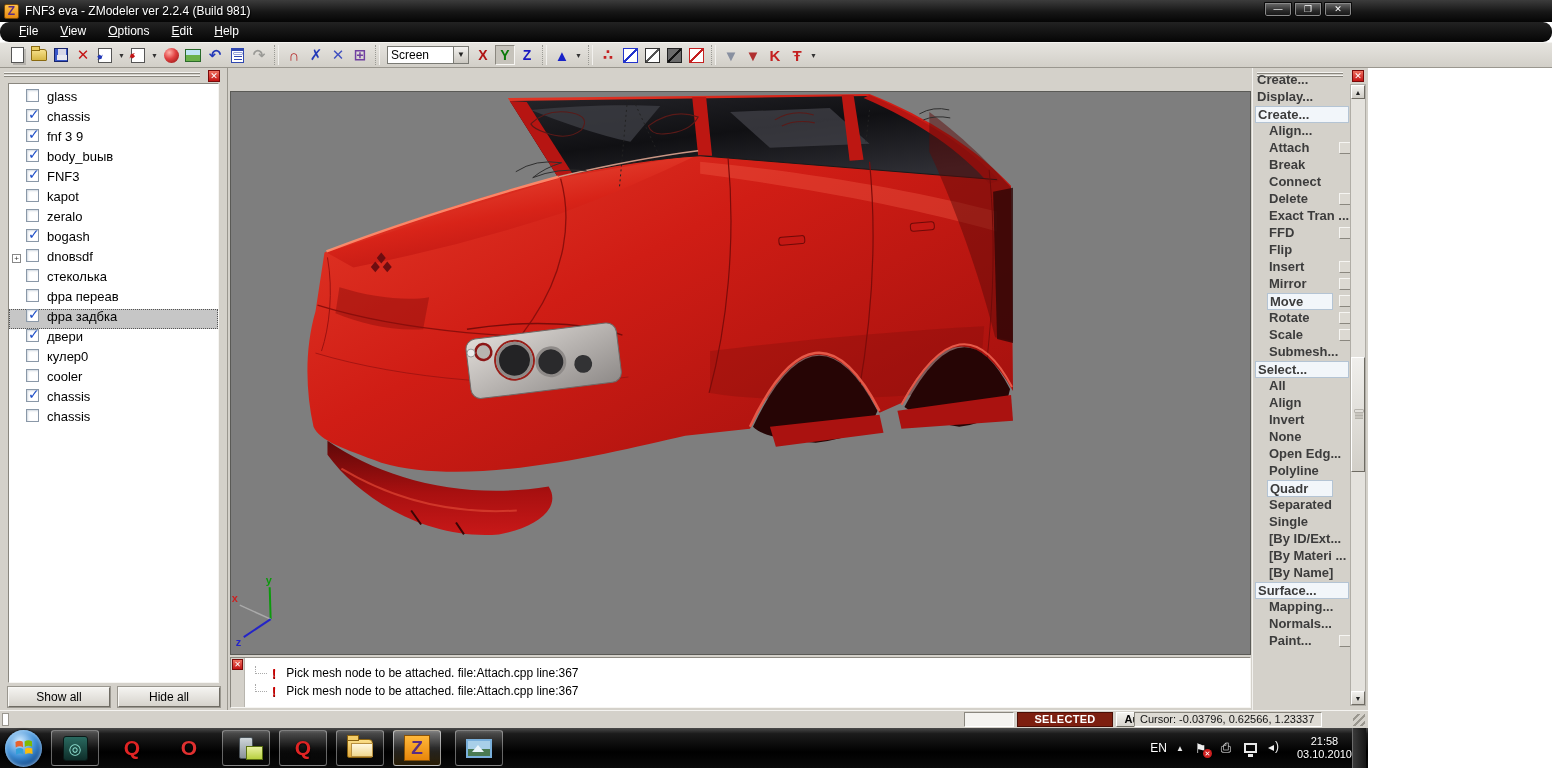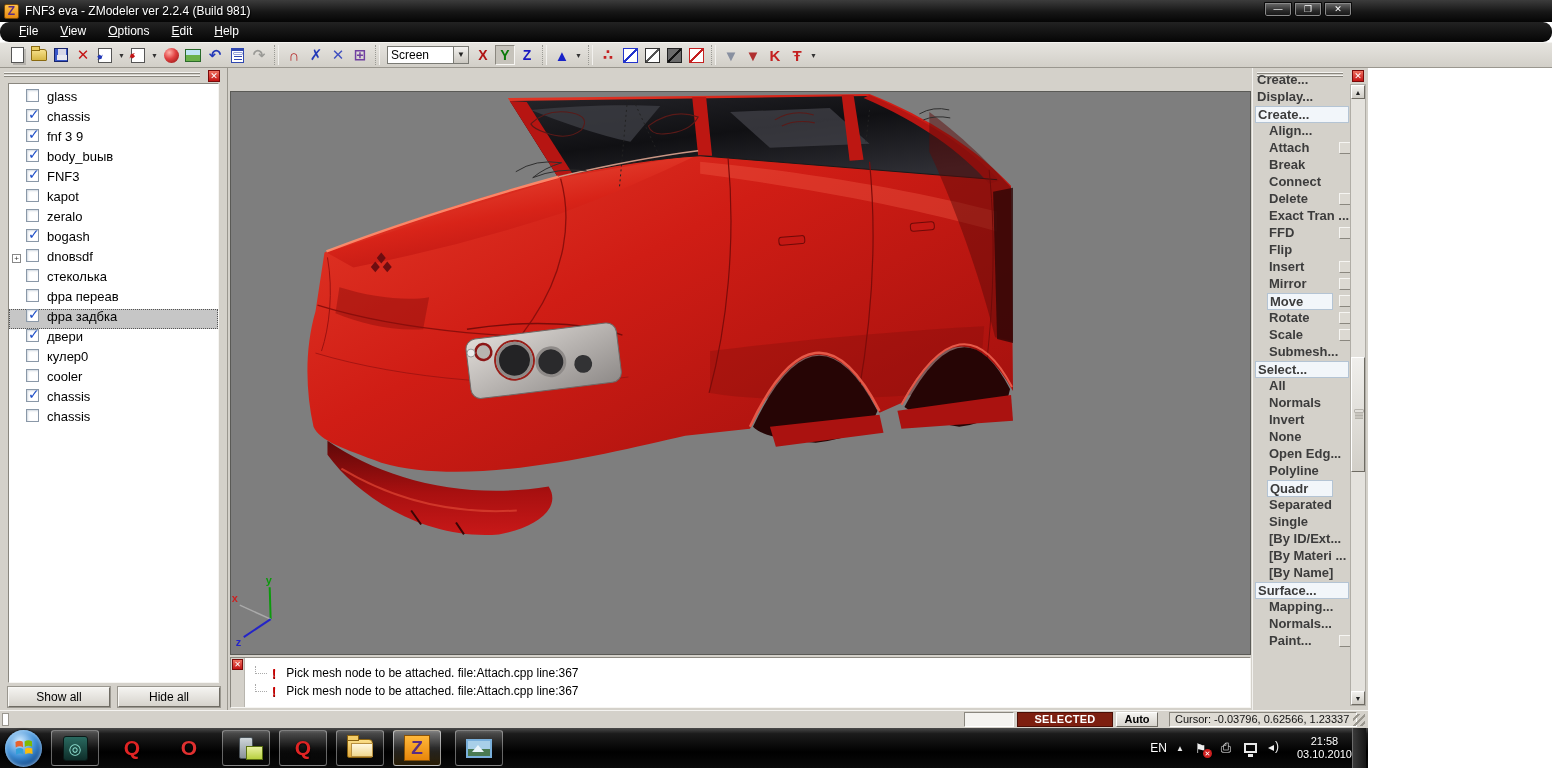--- a/index.html
+++ b/index.html
@@ -166,21 +166,21 @@
   #statusbar { position:absolute; left:0; top:710px; width:1368px; height:18px; background:#d4d1ca;
     border-top:1px solid #f4f3f0; }
   #sb-sliver { position:absolute; left:2px; top:2px; width:7px; height:13px; background:#fff;
     border:1px solid #9a978f; }
   .sb-box { position:absolute; top:1px; height:15px; font-size:11px; line-height:13px; }
   #sb-blank { left:964px; width:50px; background:#f4f3f0; border:1px solid; border-color:#8a877f #fff #fff #8a877f; }
   #sb-mode { left:1017px; width:96px; background:#7d1f10; color:#fff; font-weight:bold; text-align:center;
     border:1px solid #4a0e06; letter-spacing:.3px; }
   #sb-auto { left:1116px; width:42px; background:linear-gradient(#f4f3f0,#d6d3cc); font-weight:bold;
     text-align:center; border:1px solid; border-color:#fff #6e6b63 #6e6b63 #fff; cursor:pointer; }
-  #sb-cursor { left:1169px; width:188px; background:#dedbd4; color:#111; padding-left:5px;
+  #sb-cursor { left:1134px; width:188px; background:#dedbd4; color:#111; padding-left:5px;
     border:1px solid; border-color:#8a877f #fff #fff #8a877f; }
   #sb-grip { position:absolute; right:3px; bottom:2px; width:12px; height:12px;
     background:repeating-linear-gradient(135deg,transparent 0 3px,#9a978f 3px 5px); cursor:nwse-resize; }
 
   
   #taskbar { position:absolute; left:0; top:728px; width:1368px; height:40px;
     background:linear-gradient(#4a4a4a,#1c1c1c 14%,#000 60%,#0a0a0a); display:flex; align-items:center; }
   #start-orb { position:relative; width:37px; height:37px; margin-left:5px; border-radius:50%;
     background:radial-gradient(circle at 40% 30%,#cfeaff,#3f8fd6 45%,#0b3e7e 80%,#06284f);
     box-shadow:inset 0 0 4px #bfe3ff, 0 0 3px #000; cursor:pointer; display:flex;
@@ -580,21 +580,21 @@
         <div class="cmd-row lv1"><span class="lbl">FFD</span><span class="cb2"></span></div>
         <div class="cmd-row lv1"><span class="lbl">Flip</span></div>
         <div class="cmd-row lv1"><span class="lbl">Insert</span><span class="cb2"></span></div>
         <div class="cmd-row lv1"><span class="lbl">Mirror</span><span class="cb2"></span></div>
         <div class="cmd-row lv1 hl"><span class="lbl">Move</span><span class="cb2"></span></div>
         <div class="cmd-row lv1"><span class="lbl">Rotate</span><span class="cb2"></span></div>
         <div class="cmd-row lv1"><span class="lbl">Scale</span><span class="cb2"></span></div>
         <div class="cmd-row lv1"><span class="lbl">Submesh...</span></div>
         <div class="cmd-row lv0 hl"><span class="lbl">Select...</span></div>
         <div class="cmd-row lv1"><span class="lbl">All</span></div>
-        <div class="cmd-row lv1"><span class="lbl">Normals</span></div>
+        <div class="cmd-row lv1"><span class="lbl">Align</span></div>
         <div class="cmd-row lv1"><span class="lbl">Invert</span></div>
         <div class="cmd-row lv1"><span class="lbl">None</span></div>
         <div class="cmd-row lv1"><span class="lbl">Open Edg...</span></div>
         <div class="cmd-row lv1"><span class="lbl">Polyline</span></div>
         <div class="cmd-row lv1 hl"><span class="lbl">Quadr</span></div>
         <div class="cmd-row lv1"><span class="lbl">Separated</span></div>
         <div class="cmd-row lv1"><span class="lbl">Single</span></div>
         <div class="cmd-row lv1"><span class="lbl">[By ID/Ext...</span></div>
         <div class="cmd-row lv1"><span class="lbl">[By Materi ...</span></div>
         <div class="cmd-row lv1"><span class="lbl">[By Name]</span></div>

